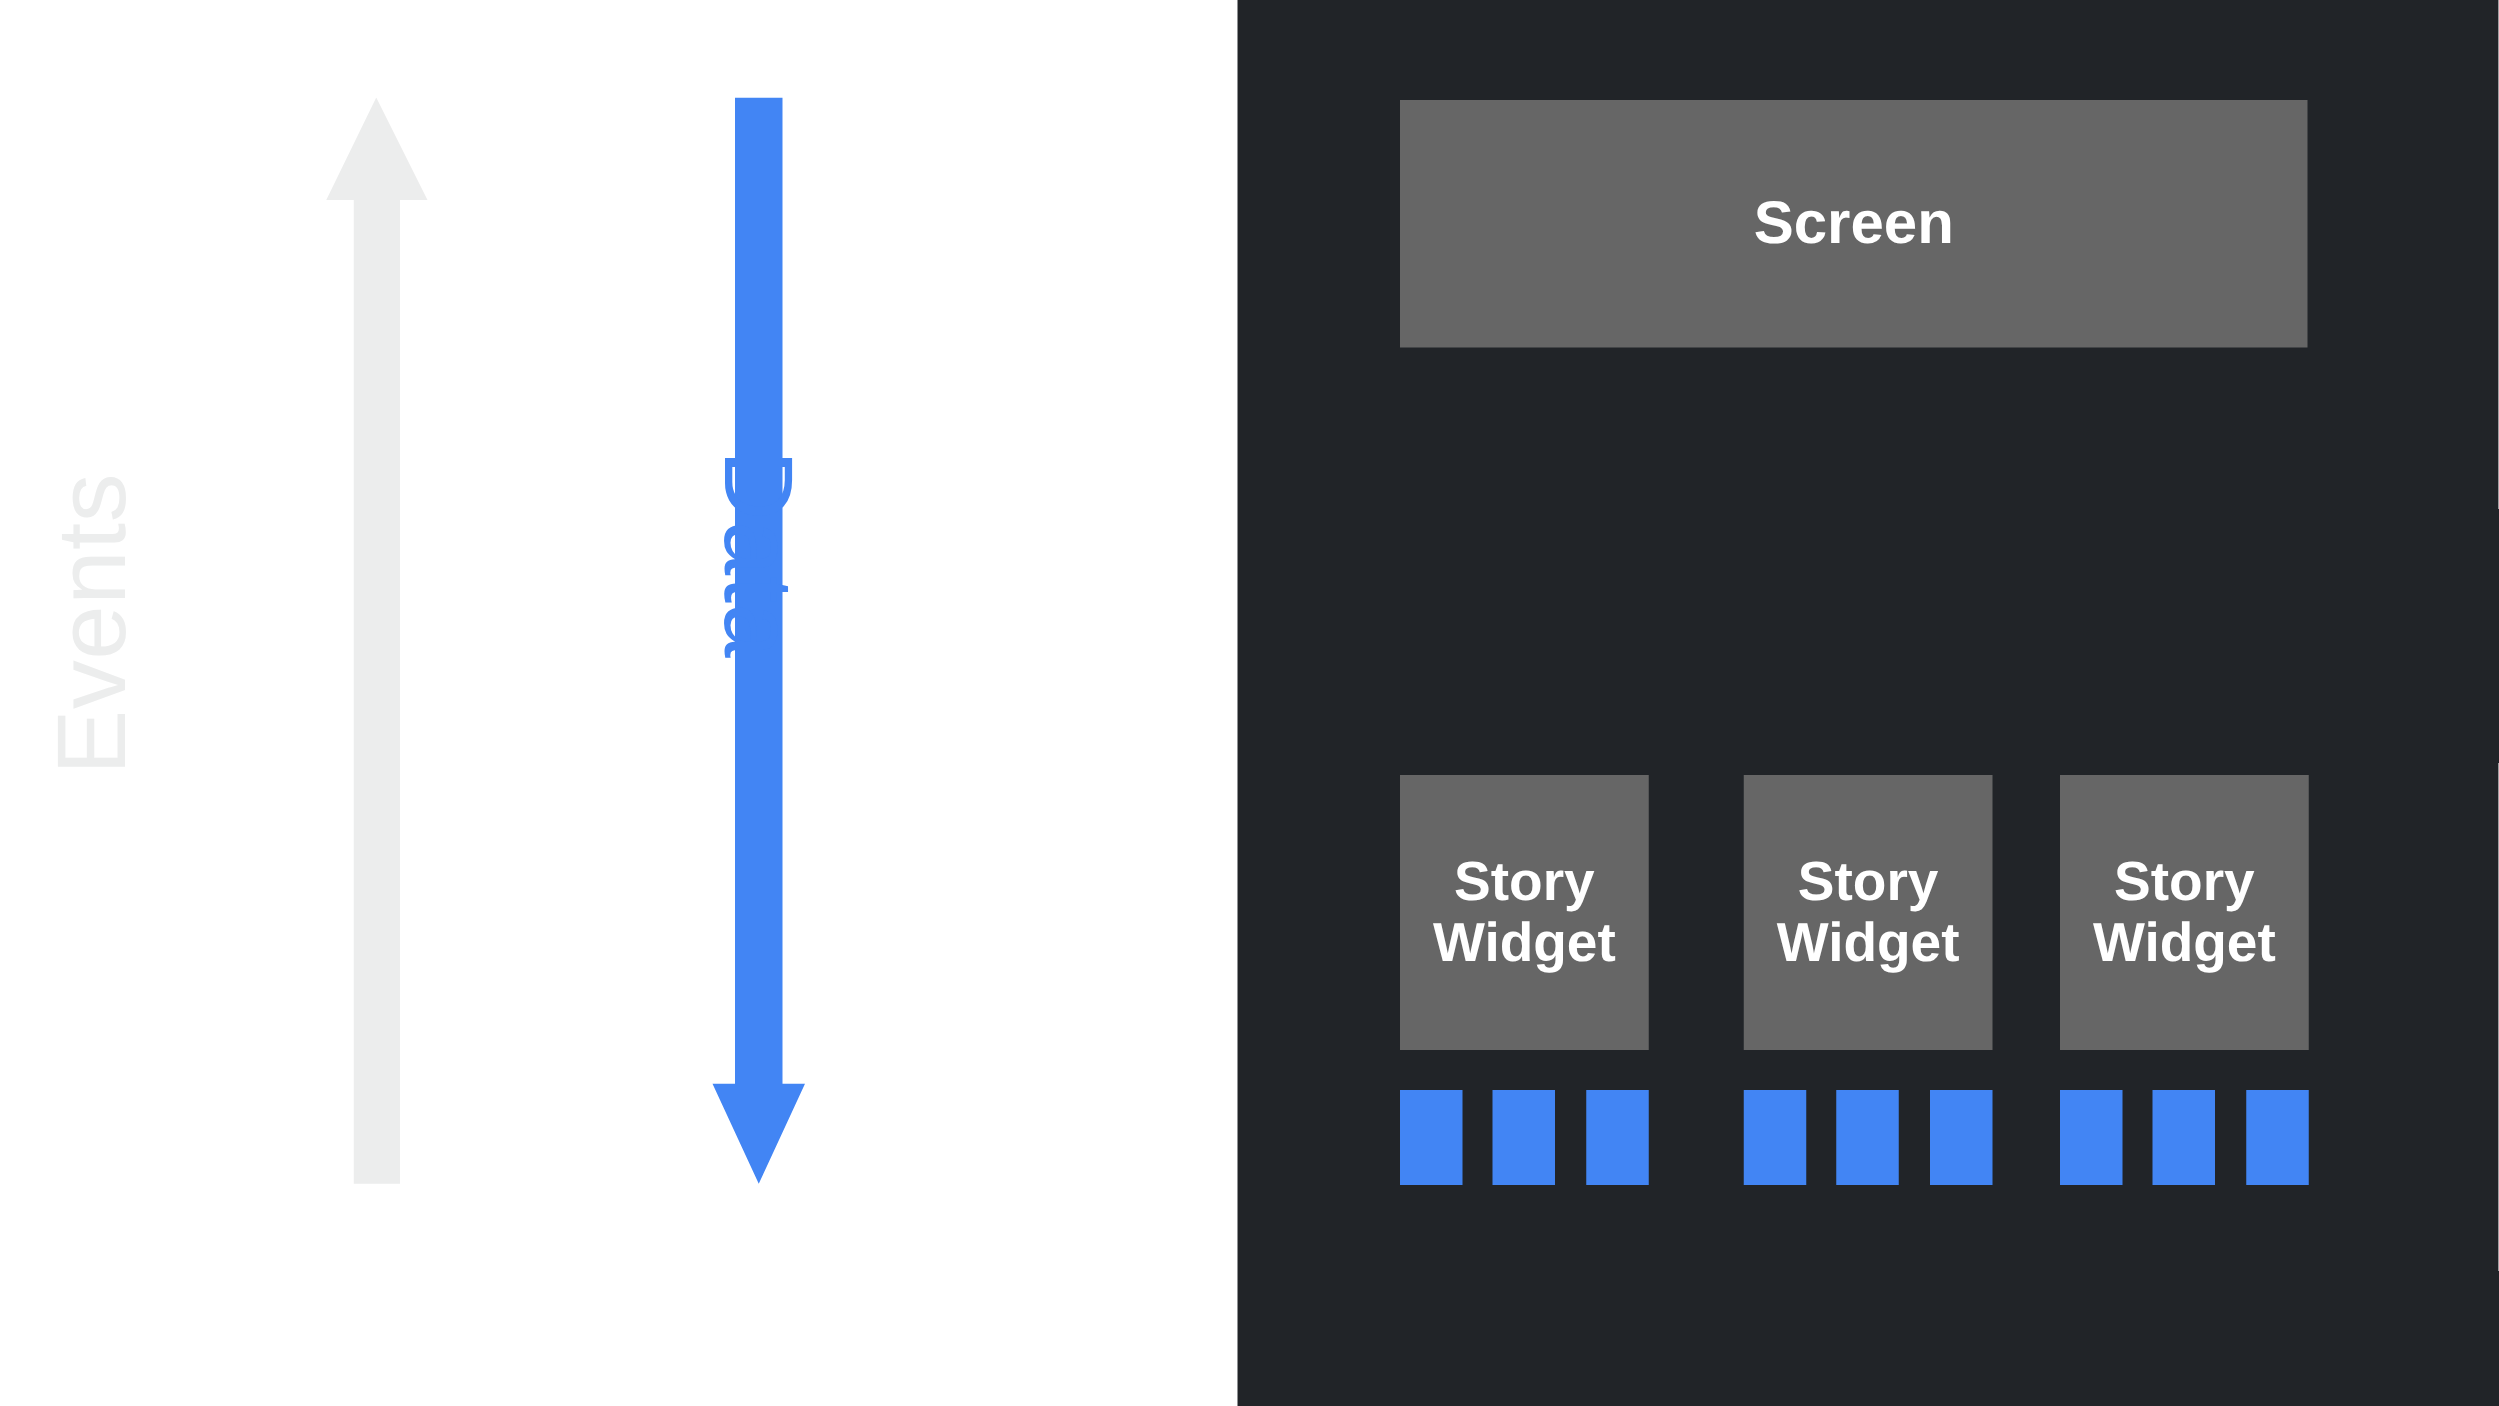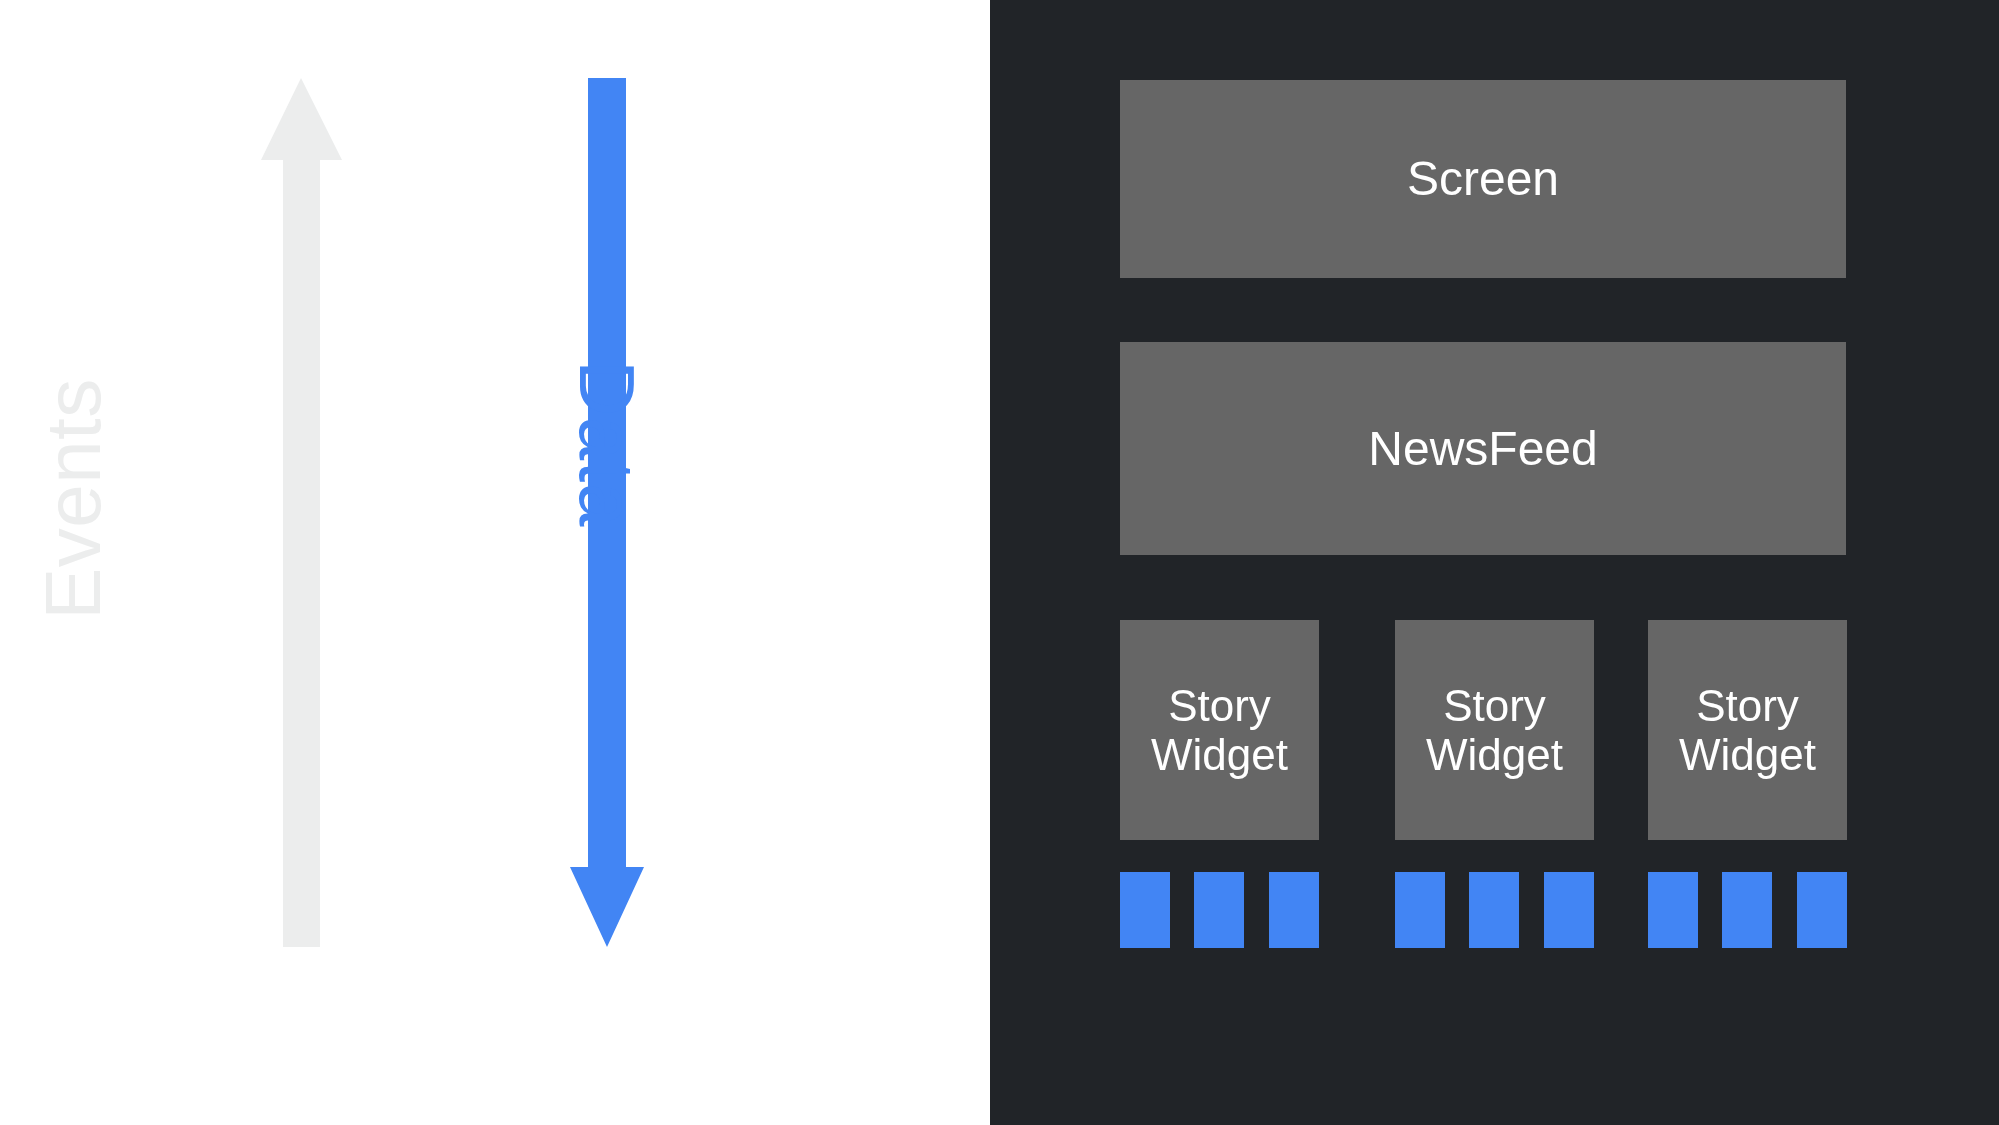--- a/index.html
+++ b/index.html
@@ -81,21 +81,21 @@
 
   .box {
     position: absolute;
     background: #666666;
     color: #ffffff;
     display: flex;
     align-items: center;
     justify-content: center;
     text-align: center;
     line-height: 1.12;
-    font-weight: 400;
+    font-weight: 700;
   }
 
   #box-screen {
     left: 130px;
     top: 80px;
     width: 726px;
     height: 198px;
     font-size: 48px;
   }
 
@@ -153,21 +153,20 @@
       <polygon points="28,0 66,0 66,789 84,789 47,869 10,789 28,789" fill="#4285f4"></polygon>
     </svg>
 
     <div class="vert-label" id="data-label">Data</div>
   </div>
 
   <div id="right-panel">
 
     <div class="box" id="box-screen">Screen</div>
 
-    <div class="box" id="box-newsfeed">NewsFeed</div>
 
     <div class="box story-widget" id="story-widget-0">
       <span>
         <span>Story</span><br>
         <span>Widget</span>
       </span>
     </div>
     <div class="bar-group" id="bar-group-0">
       <div class="bar b0"></div>
       <div class="bar b1"></div>

